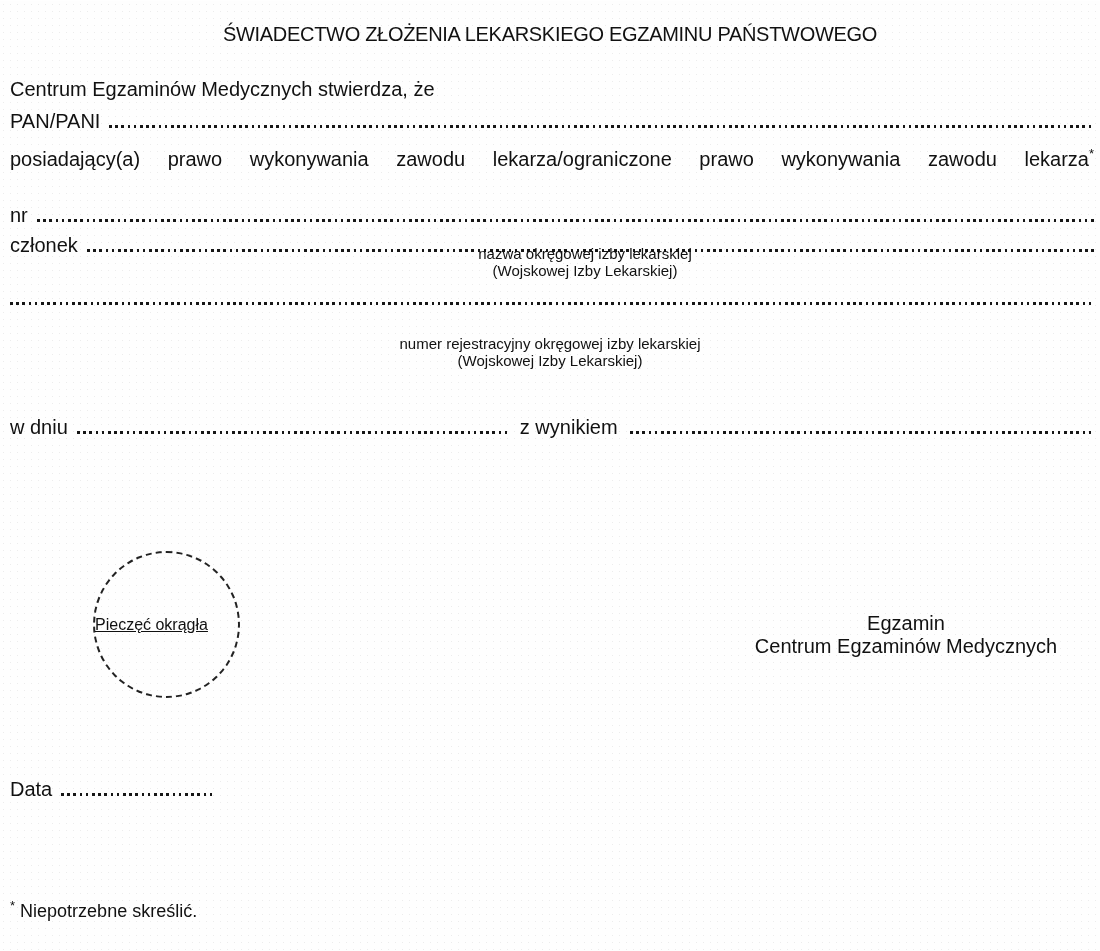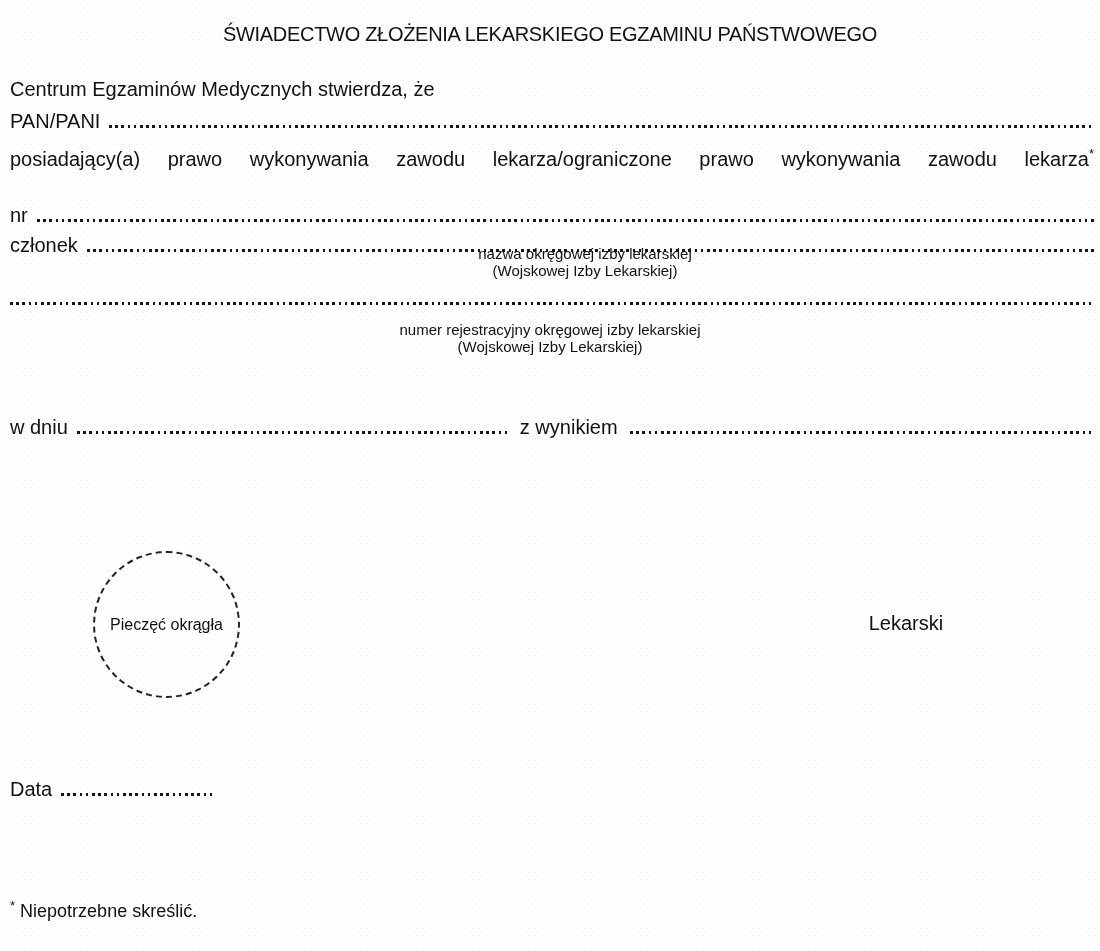--- a/index.html
+++ b/index.html
@@ -89,21 +89,21 @@
 
   .stamp-circle {
     left: 93px;
     top: 550px;
     width: 143px;
     height: 143px;
     border: 2px dashed #222;
     border-radius: 50%;
     display: flex;
     align-items: center;
-    justify-content: center;
+    text-decoration: underline;
   }
   .stamp-circle .stamp-text {
     font-size: 16px;
     white-space: nowrap;
   }
 
   .signature-block {
     left: 720px;
     top: 611px;
     width: 372px;
@@ -146,39 +146,40 @@
     <span class="dots"></span>
   </div>
 
   <div class="abs caption" style="top:244px; transform:translateX(35px)">
     <div>nazwa okręgowej izby lekarskiej</div>
     <div>(Wojskowej Izby Lekarskiej)</div>
   </div>
 
   <div class="abs dotted-rule" style="top:301px"></div>
 
-  <div class="abs caption" style="top:320px">
+  <div class="abs caption" style="top:334px">
     <div>numer rejestracyjny okręgowej izby lekarskiej</div>
     <div>(Wojskowej Izby Lekarskiej)</div>
   </div>
 
 
   <div class="abs fill-line" style="top:414px">
     <span class="lbl">w dniu</span>
     <span class="dots fixed" style="width:430px"></span>
     <span class="lbl mid">z wynikiem</span>
     <span class="dots second-label-gap"></span>
   </div>
 
   <div class="abs stamp-circle">
     <span class="stamp-text">Pieczęć okrągła</span>
   </div>
 
   <div class="abs signature-block">
-    <div>Lekarski</div>
+    <div>Egzamin</div>
+    <div>Centrum Egzaminów Medycznych</div>
   </div>
 
   <div class="abs fill-line" style="top:776px">
     <span class="lbl">Data</span>
     <span class="dots fixed" style="width:152px"></span>
   </div>
 
   <div class="abs footnote"><sup>*</sup> <span>Niepotrzebne skreślić.</span></div>
 
 </div>

